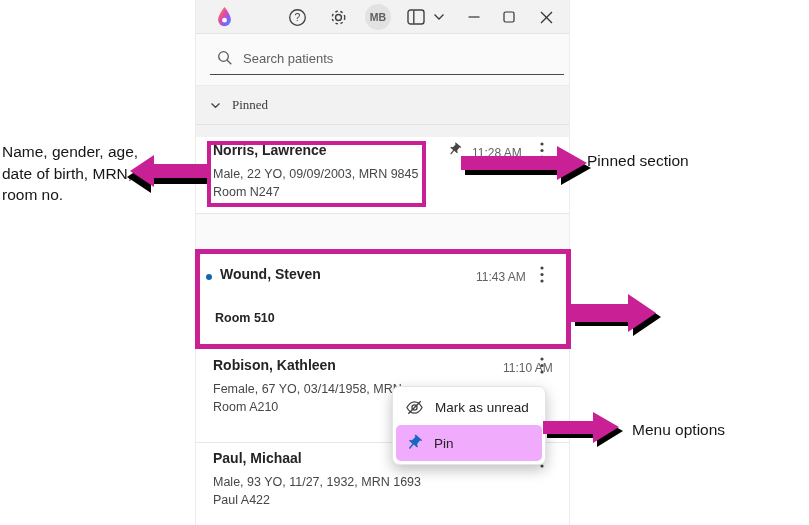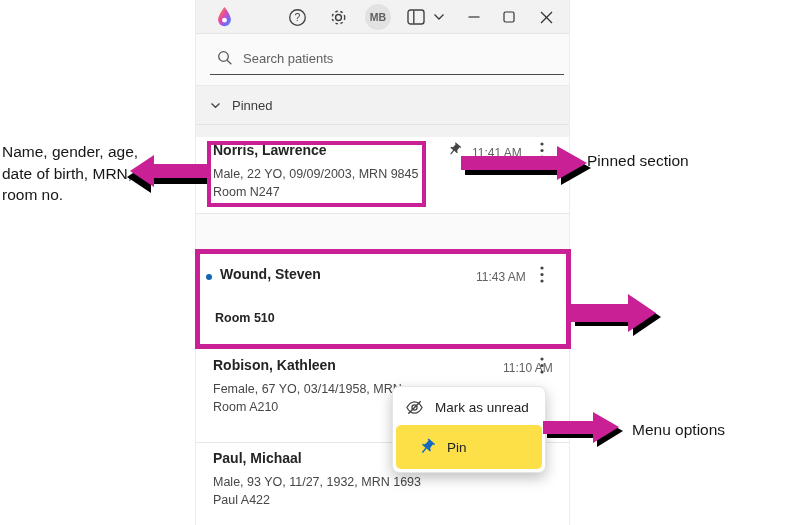--- a/index.html
+++ b/index.html
@@ -36,21 +36,21 @@
   }
   .search-row svg { margin-left:7px; }
   .search-input {
     border:none; outline:none; background:transparent;
     font-family:"Liberation Sans", sans-serif;
     font-size:13px; color:#8b5cf6; margin-left:10px; width:280px;
   }
   .search-input::placeholder { color:#5f5f5f; opacity:1; }
 
   .section-band {
-    position:absolute; left:0; right:0; background:#f2f2f2; border-top:1px solid #ebebeb;
+    position:absolute; left:0; right:0; background:#f2f2f2; border-top:1px solid #ebebeb;font-family:Liberation Serif, serif;
   }
   .section-head {
     position:absolute; left:14px; top:0; height:38px;
     display:flex; align-items:center; gap:11px; cursor:default;
   }
   .section-label { font-size:13px; color:#3d3d3d; }
   .band-line { position:absolute; left:0; right:0; height:1px; background:#e3e3e3; }
 
   .card {
     position:absolute; left:0; right:0; background:#ffffff;
@@ -70,21 +70,21 @@
   .context-menu {
     position:absolute; left:392px; top:386px; width:154px; z-index:6;
     background:#ffffff; border:1px solid #e4e4e4; border-radius:7px;
     box-shadow:0 5px 14px rgba(0,0,0,.25); padding:2px 0 3px 0;
   }
   .menu-item {
     height:36px; display:flex; align-items:center; gap:11px;
     padding-left:12px; font-size:13.5px; color:#242424; cursor:default;
   }
   .menu-item.highlight {
-    height:44px; margin:0 3px; border-radius:5px; background:#fde047; padding-left:22px;
+    height:36px; margin:0 3px; border-radius:5px; background:#f0abfc; padding-left:9px;
   }
 
   
   .anno { position:absolute; z-index:10; }
   .anno-box { border-style:solid; border-color:#ca2095; background:transparent; }
   .anno-text {
     font-size:15.5px; line-height:21.5px; color:#161616; white-space:pre-line;
   }
   .arrow-shadow { fill:#000000; }
   .arrow-body { fill:#ca2095; }
@@ -183,21 +183,21 @@
       <div class="band-line" style="top:38px"></div>
     </div>
 
     <div class="card" style="top:137px;height:77px;">
       <span class="p-name" style="left:17px;top:5px;">Norris, Lawrence</span>
       <span class="row-pin" style="left:251px;top:5px;">
         <svg width="15" height="15" viewBox="0 0 24 24">
           <path transform="rotate(40 12 12)" fill="#454545" d="M16,9V4h1c0.55,0,1-0.45,1-1s-0.45-1-1-1H7C6.45,2,6,2.45,6,3s0.45,1,1,1h1v5c0,1.66-1.34,3-3,3v2h5.97v7l1,1l1-1v-7H19v-2C17.34,12,16,10.66,16,9z"></path>
         </svg>
       </span>
-      <span class="p-time" style="left:276px;top:9px;">11:41 AM</span>
+      <span class="p-time" style="left:276px;top:9px;">11:28 AM</span>
       <button class="dots-btn" style="left:344px;top:5px;">
         <svg width="4" height="17" viewBox="0 0 4 17">
           <circle cx="2" cy="2" r="1.6" fill="#444444"></circle>
             <circle cx="2" cy="8.5" r="1.6" fill="#444444"></circle>
             <circle cx="2" cy="15" r="1.6" fill="#444444"></circle>
         </svg>
       </button>
       <span class="p-detail" style="left:17px;top:30px;">Male, 22 YO, 09/09/2003, MRN 9845</span>
       <span class="p-room" style="left:17px;top:48px;">Room N247</span>
     </div>

